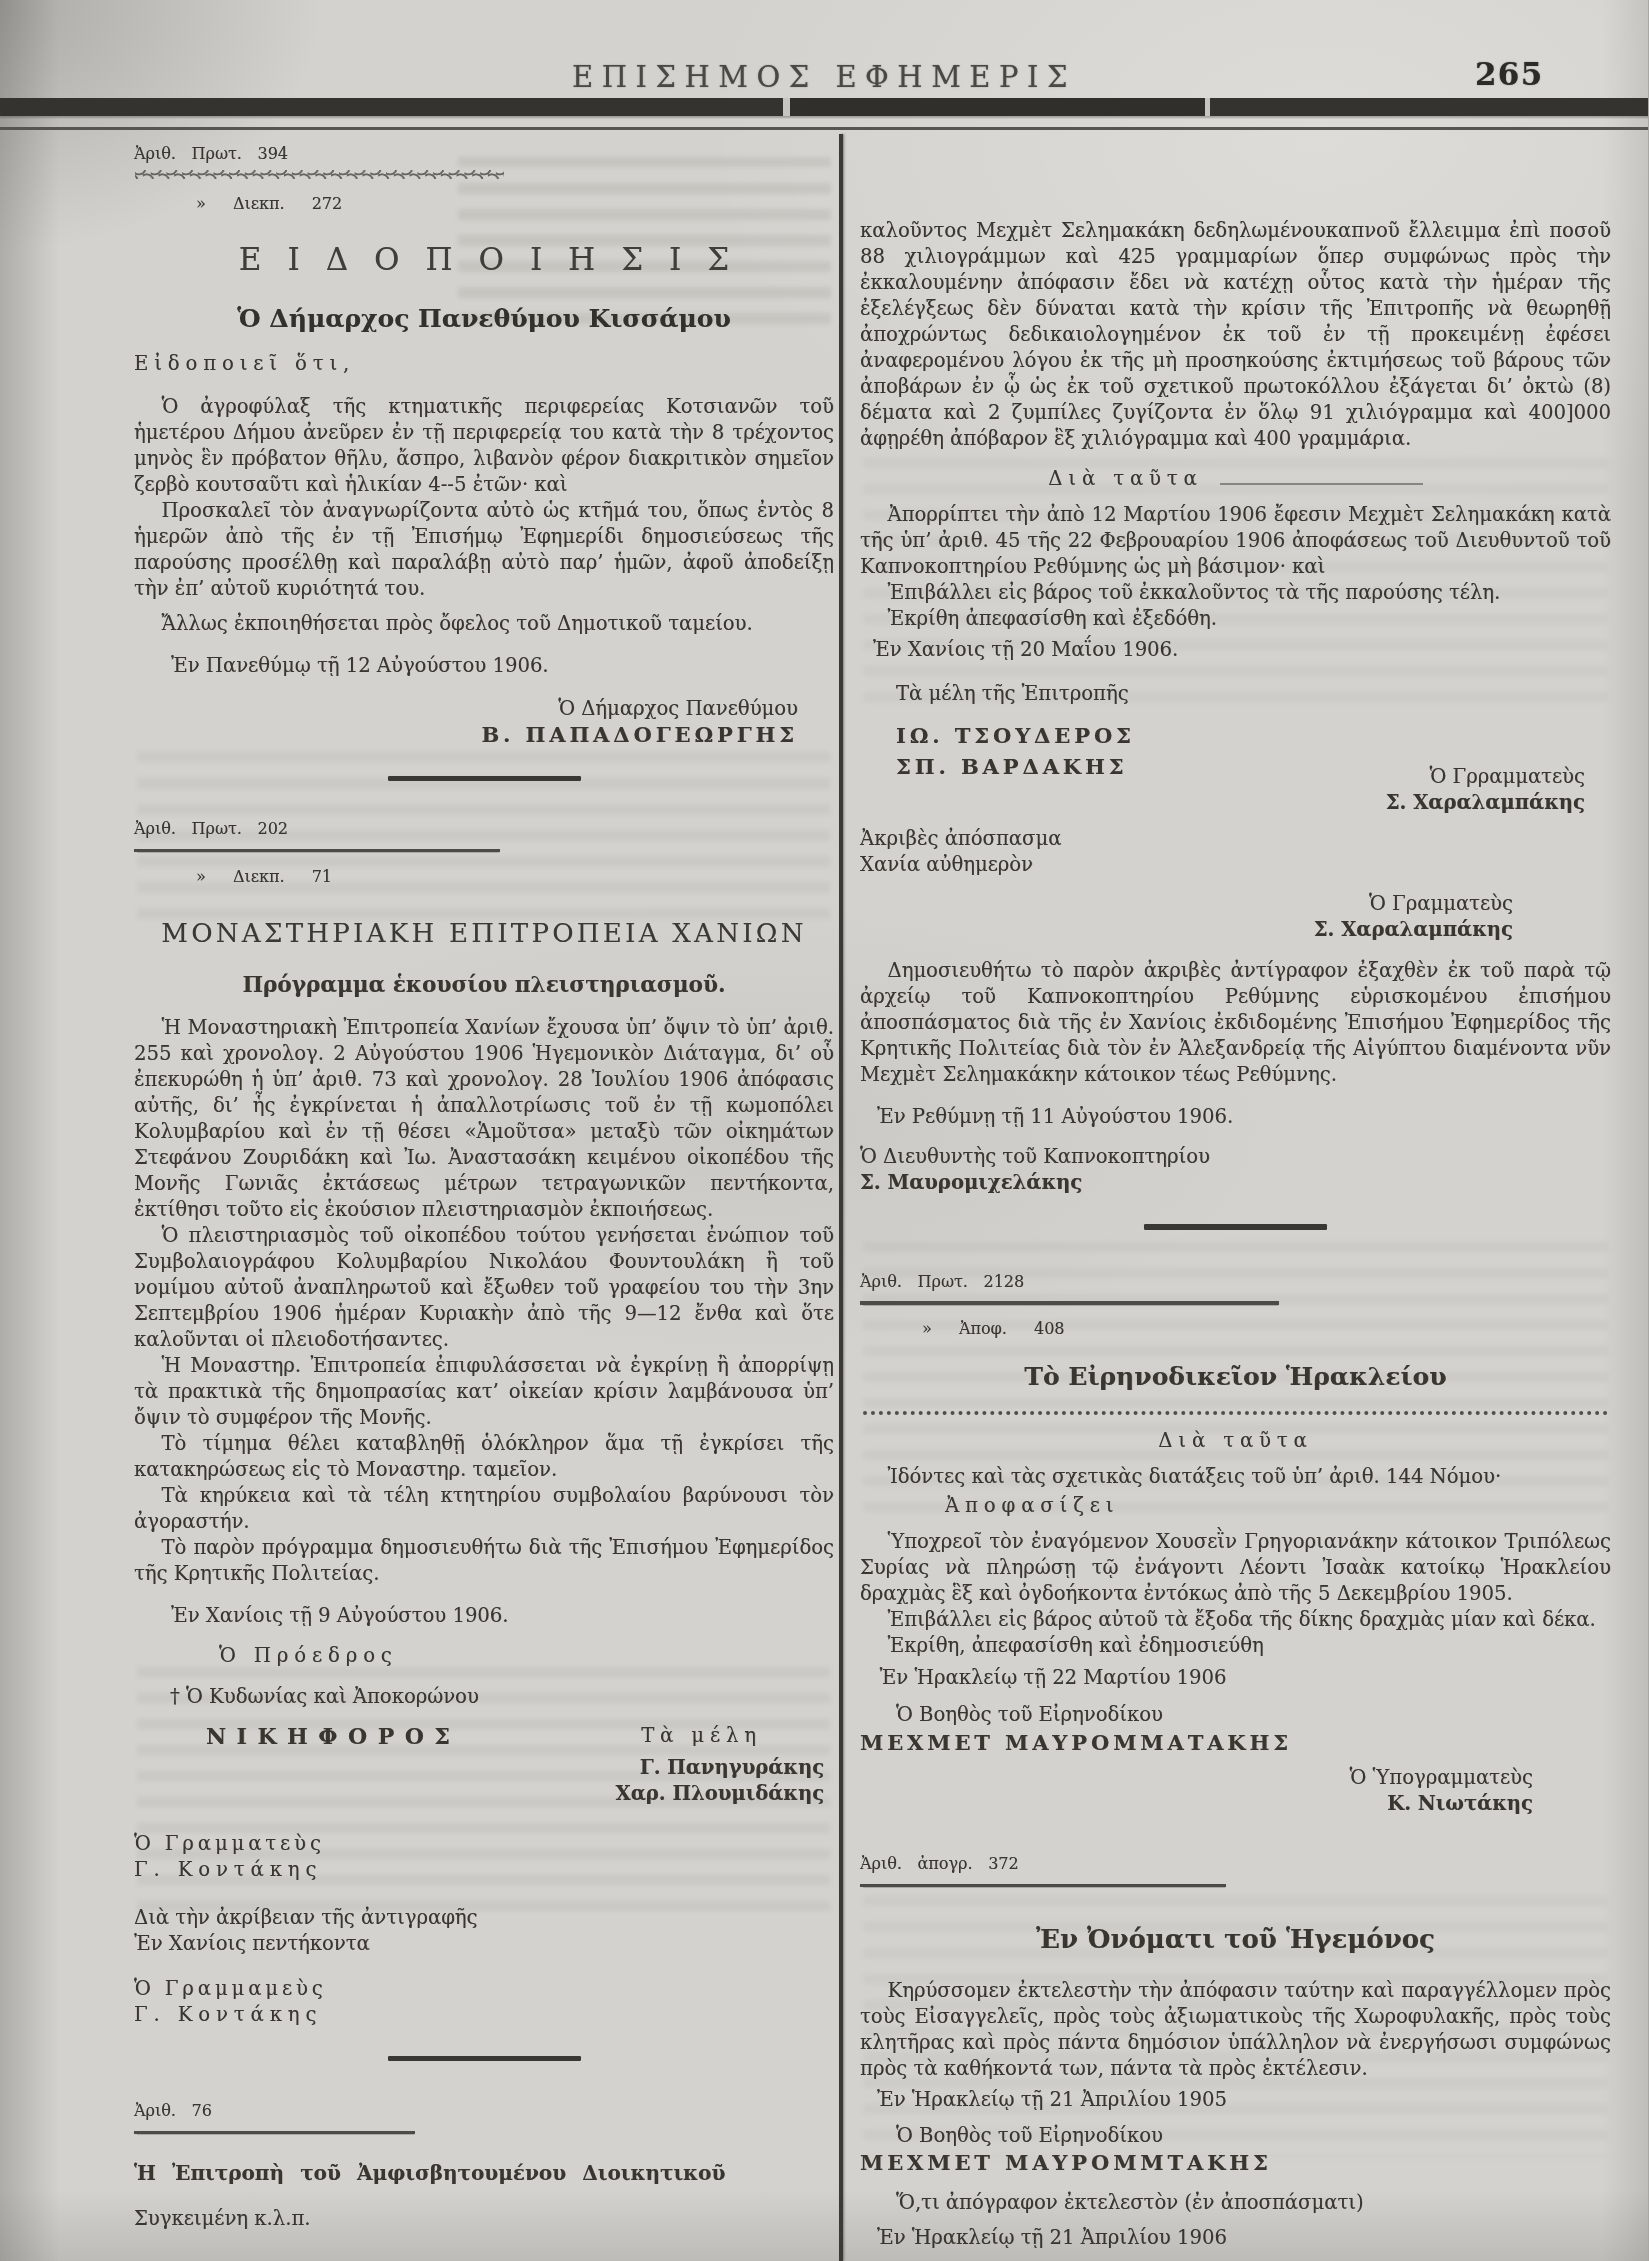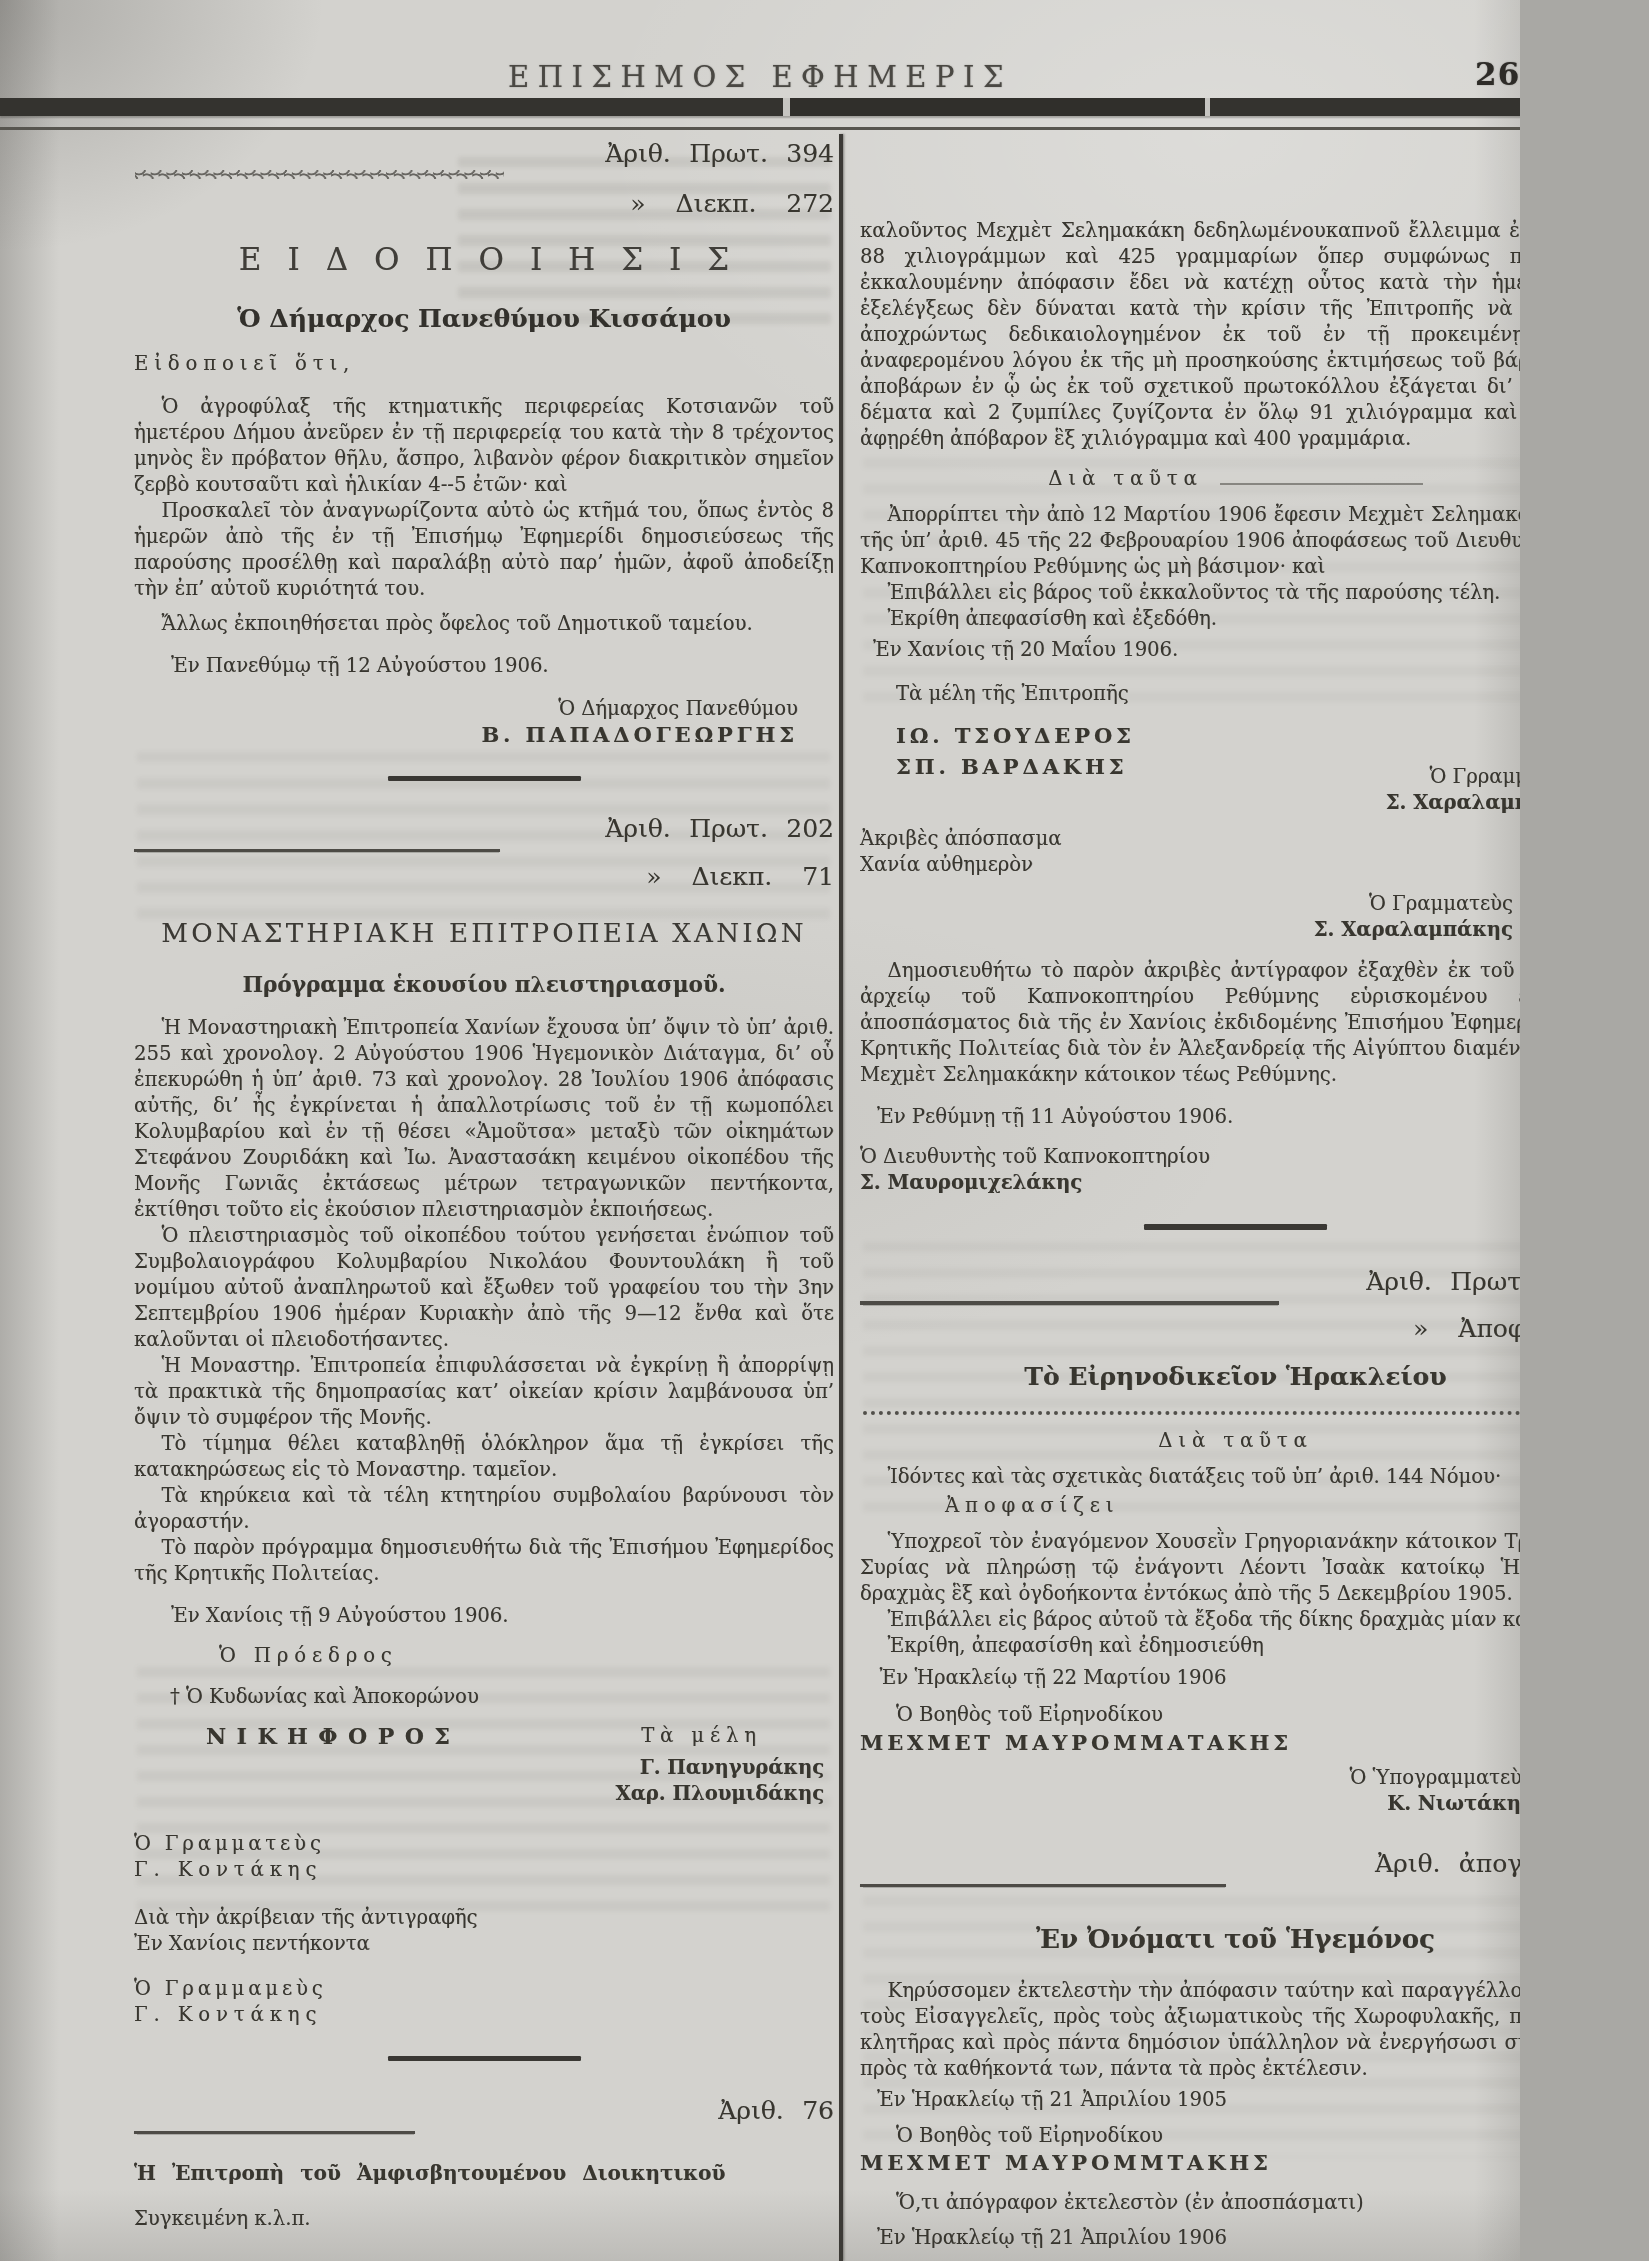--- a/index.html
+++ b/index.html
@@ -1,17 +1,17 @@
 <!DOCTYPE html>
 <html lang="el" style="font-size:10.5px"><head>
 <meta charset="utf-8">
 <style>
   html,body { margin:0; padding:0; background:#a9a8a4; }
   .page {
-    position:relative; width:1520px; height:2261px; overflow:hidden;
+    position:relative; width:1648px; height:2261px; overflow:hidden;
     font-family:"DejaVu Serif", serif; color:#38362f;
     background:
       radial-gradient(1046px 654px at 80% 6%, rgba(255,255,255,.22), rgba(255,255,255,0) 60%),
       radial-gradient(589px 458px at 0% 0%, rgba(70,68,64,.28), rgba(70,68,64,0) 55%),
       linear-gradient(90deg, rgba(88,86,82,.30), rgba(88,86,82,0) 59px),
       linear-gradient(270deg, rgba(88,86,82,.16), rgba(88,86,82,0) 46px),
       linear-gradient(0deg, rgba(88,86,82,.18), rgba(88,86,82,0) 72px),
       radial-gradient(785px 327px at 45% 50%, rgba(120,118,112,.10), rgba(120,118,112,0) 70%),
       #d3d2ce;
   }
@@ -46,21 +46,21 @@
   }
 
   .col { position:absolute; z-index:2; font-size:19.6px; line-height:26px; text-align:justify;
          text-shadow:0.3px 0.3px 0.6px rgba(48,46,42,.38); }
   .col-left  { top:141px; left:134px;  width:700px; }
   .col-right { top:141px; left:860px; width:751px; }
 
   p { margin:0; }
   .para { text-indent:27.5px; }
   .cont { text-indent:0; }
-  .ref { font-size:25px; text-align:right; word-spacing:10.5px; }
+  .ref { font-size:16px; text-align:left; word-spacing:10.5px; }
   .ref2 { margin-left:62px; word-spacing:22px; margin-top:11.8px; }
   .wave {
     height:9.2px; width:369px; margin:2.6px 0 0 1.3px;
     background-image:
       radial-gradient(circle at 3.9px -2px, rgba(0,0,0,0) 5.2px, #55534e 5.9px, #55534e 7.2px, rgba(0,0,0,0) 7.8px),
       radial-gradient(circle at 3.9px 11px, rgba(0,0,0,0) 5.2px, #55534e 5.9px, #55534e 7.2px, rgba(0,0,0,0) 7.8px);
     background-size:15.7px 9.2px; background-position:0 0,7.8px 0; background-repeat:repeat-x;
     opacity:.85;
   }
   .rule-under { height:3.3px; background:#4d4b46; margin:6.5px 0 0 0; box-shadow:0 1.3px 0.7px rgba(77,75,70,.3); }

